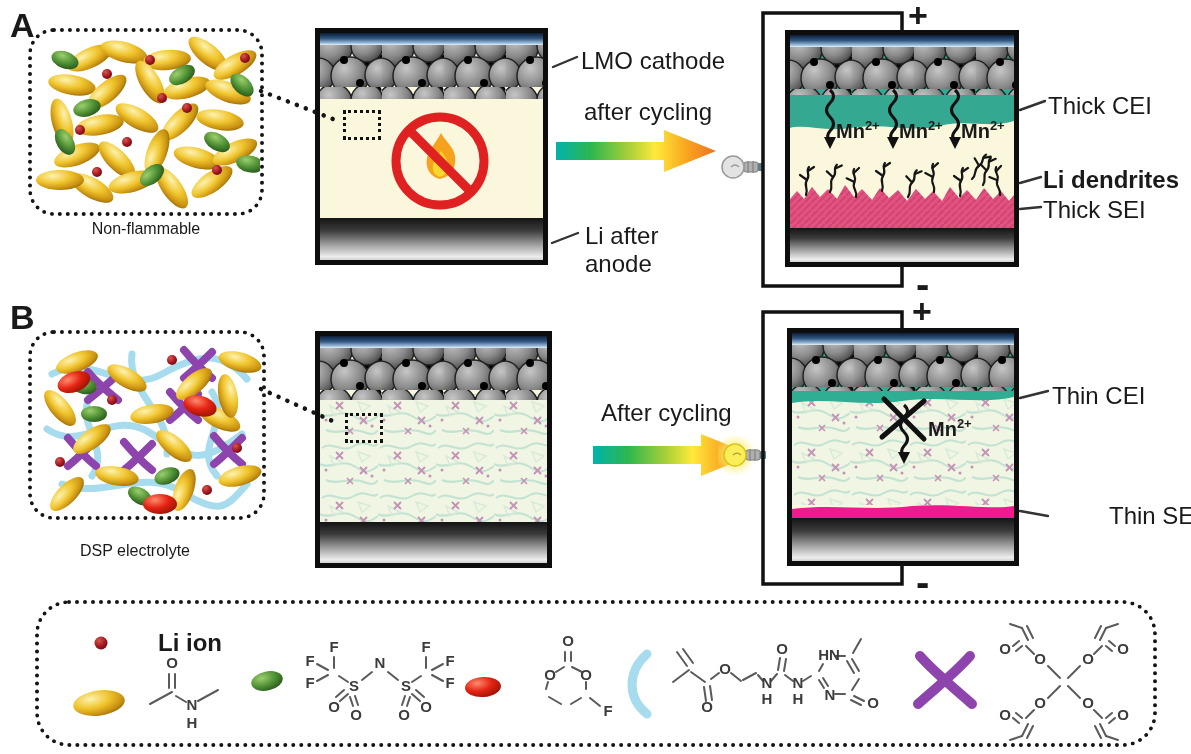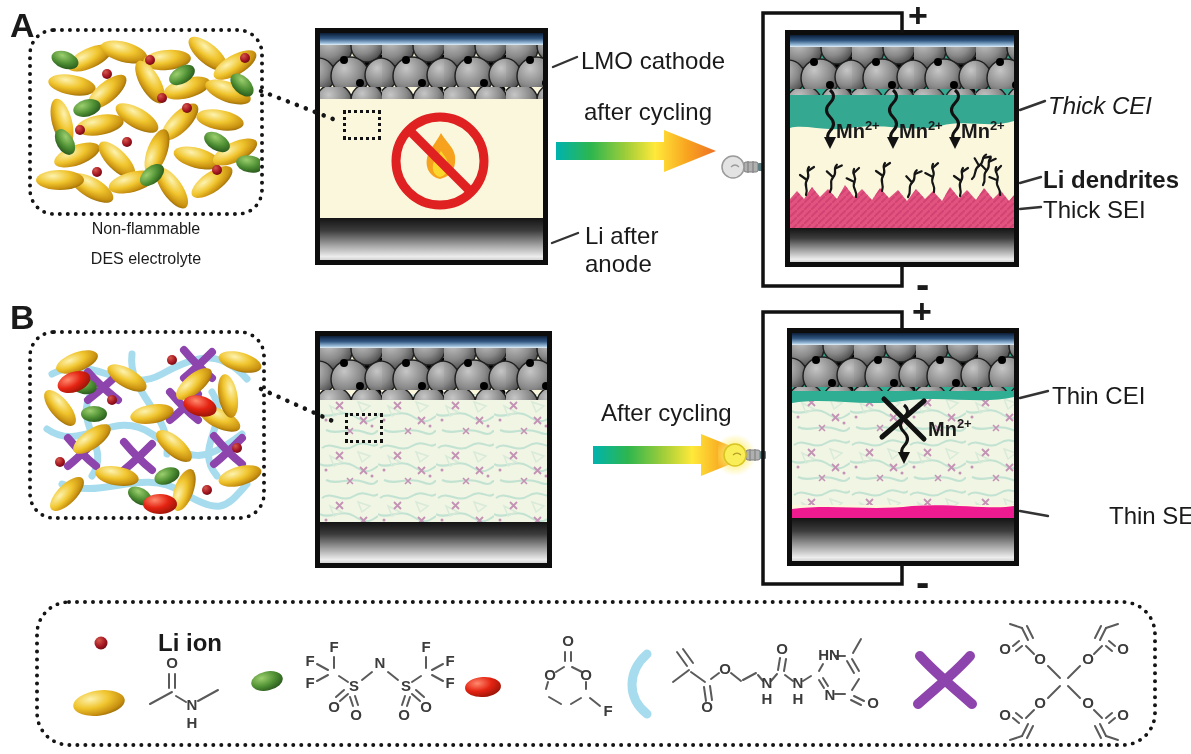--- a/index.html
+++ b/index.html
@@ -179,21 +179,20 @@
       <circle cx="155" cy="76" r="5" fill="url(#dotG)"></circle>
           <circle cx="95" cy="110" r="5" fill="url(#dotG)"></circle>
       <circle cx="185" cy="138" r="5" fill="url(#dotG)"></circle>
           <circle cx="65" cy="140" r="5" fill="url(#dotG)"></circle>
       <circle cx="118" cy="28" r="5" fill="url(#dotG)"></circle>
     </g>
   </svg>
 </div>
 <div class="t caption" style="left:32px;top:214px;width:228px;">
   <div>Non-flammable</div>
-  <div>DES electrolyte</div>
 </div>
 
 <div class="cell" style="left:315px;top:28px;width:233px;height:237px;">
   <svg width="223" height="227">
     <rect x="0" y="0" width="223" height="227" fill="#faf7dd"></rect>
     <rect x="0" y="8" width="223" height="58" fill="url(#cathP)"></rect>
     <rect x="0" y="0" width="223" height="12" fill="url(#blueG)"></rect>
     <rect x="0" y="185" width="223" height="42" fill="url(#anodeG)"></rect>
     <g transform="translate(120,128)">
       <path d="M1,-28 C8,-16 17,-12 15,2 C14,11 8,16 0,18 C-10,16 -15,7 -13,-3 C-11,-12 -4,-18 1,-28 Z" fill="#f6a21f"></path>
@@ -250,21 +249,21 @@
       <use href="#dend" transform="translate(182,144) rotate(24)"></use>
     </g>
     <rect x="0" y="193" width="224" height="34" fill="url(#anodeG)"></rect>
   </svg>
 </div>
 
 <div class="t mn" style="left:836px;top:118px;"><span>Mn</span><sup>2+</sup></div>
 <div class="t mn" style="left:899px;top:118px;"><span>Mn</span><sup>2+</sup></div>
 <div class="t mn" style="left:961px;top:118px;"><span>Mn</span><sup>2+</sup></div>
 
-<div class="t lbl" style="left:1048px;top:92px;font-style:italic;">Thick CEI</div>
+<div class="t lbl" style="left:1048px;top:92px;">Thick CEI</div>
 <div class="t lbl" style="left:1043px;top:166px;font-weight:bold;">Li dendrites</div>
 <div class="t lbl" style="left:1043px;top:196px;">Thick SEI</div>
 <div class="t sign" style="left:908px;top:-4px;font-size:34px;">+</div>
 <div class="t sign" style="left:916px;top:262px;font-size:40px;">-</div>
 
 <div class="t panel-letter" style="left:10px;top:298px;">B</div>
 
 <div class="dotbox" style="left:28px;top:330px;width:238px;height:190px;">
   <svg width="230" height="182">
     <g stroke="#a6dced" stroke-width="7" fill="none" stroke-linecap="round">
@@ -312,20 +311,21 @@
     </g>
     <g>
       <circle cx="140" cy="26" r="5" fill="url(#dotG)"></circle>
           <circle cx="80" cy="66" r="5" fill="url(#dotG)"></circle>
       <circle cx="205" cy="114" r="5" fill="url(#dotG)"></circle>
           <circle cx="28" cy="128" r="5" fill="url(#dotG)"></circle>
       <circle cx="175" cy="156" r="5" fill="url(#dotG)"></circle>
     </g>
   </svg>
 </div>
+<div class="t caption" style="left:30px;top:536px;width:210px;">DSP electrolyte</div>
 
 <div class="cell" style="left:315px;top:331px;width:237px;height:237px;">
   <svg width="227" height="227">
     <rect x="0" y="0" width="227" height="227" fill="#faf7dd"></rect>
     <rect x="0" y="58" width="227" height="128" fill="url(#netP)"></rect>
     <rect x="0" y="8" width="227" height="56" fill="url(#cathP)"></rect>
     <rect x="0" y="0" width="227" height="12" fill="url(#blueG)"></rect>
     <rect x="0" y="186" width="227" height="41" fill="url(#anodeG)"></rect>
   </svg>
 </div>

